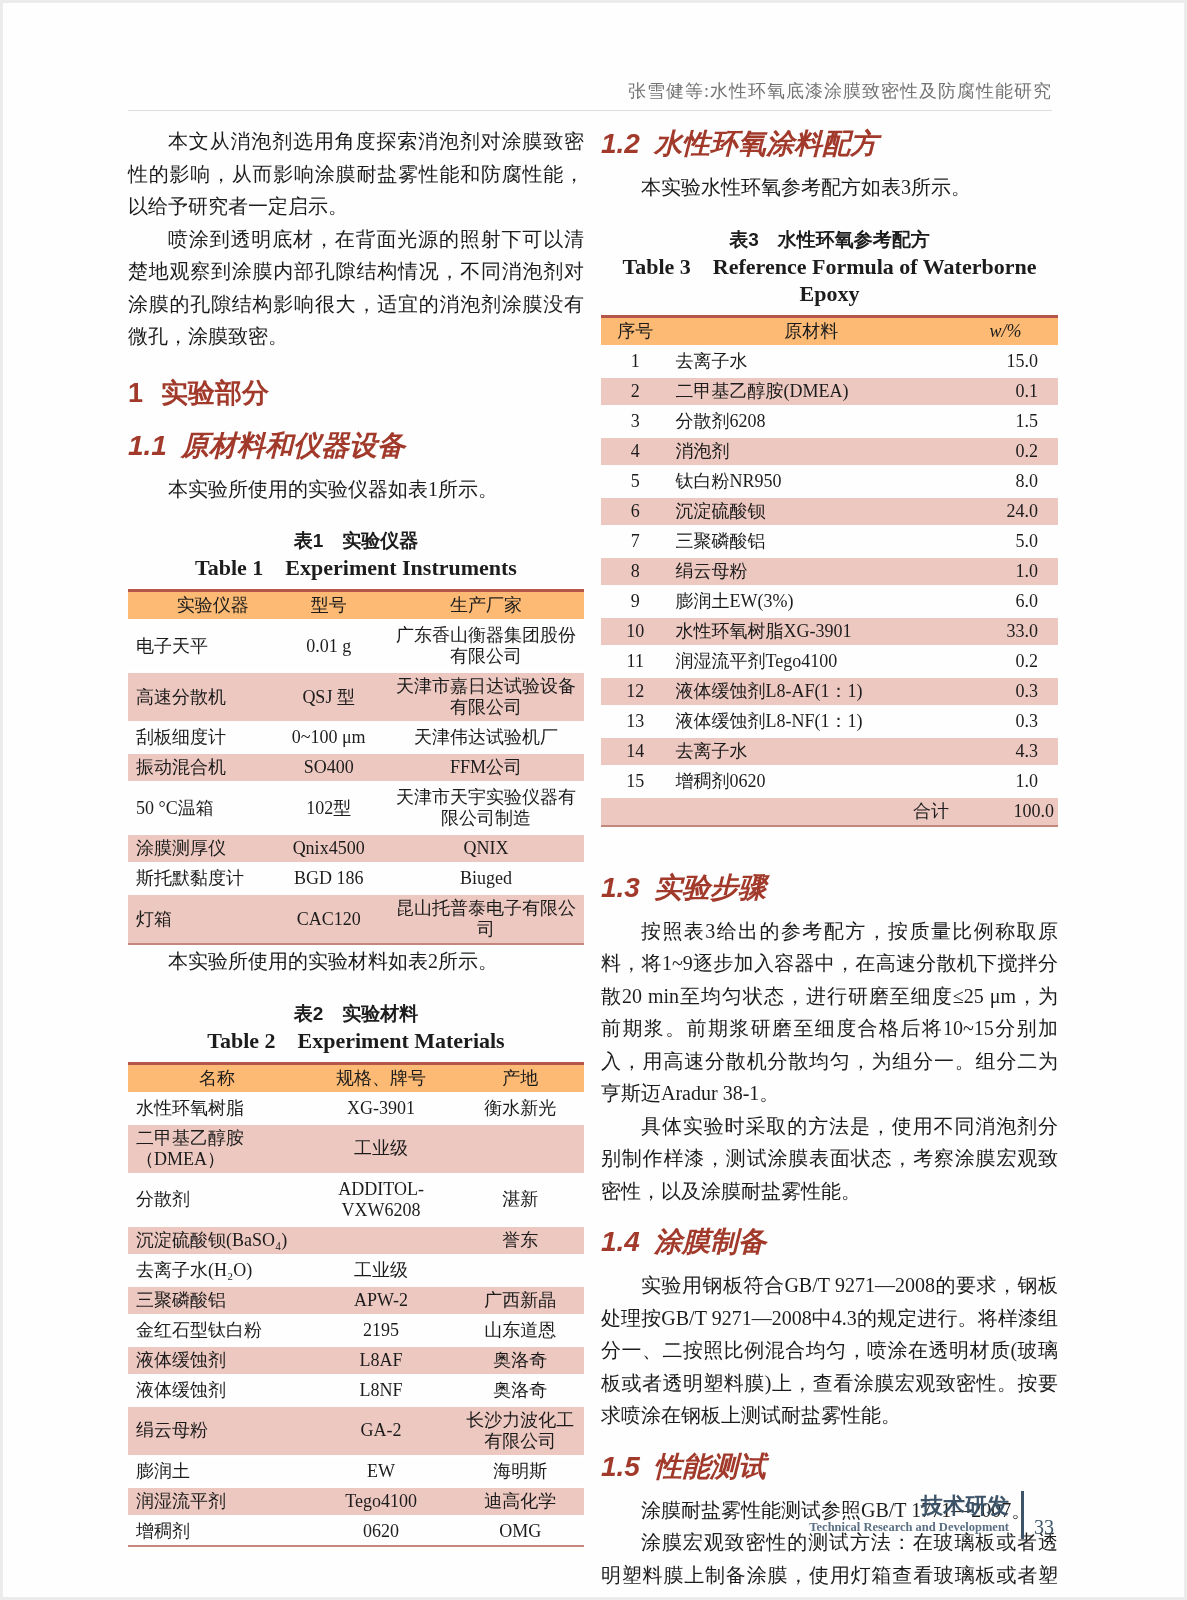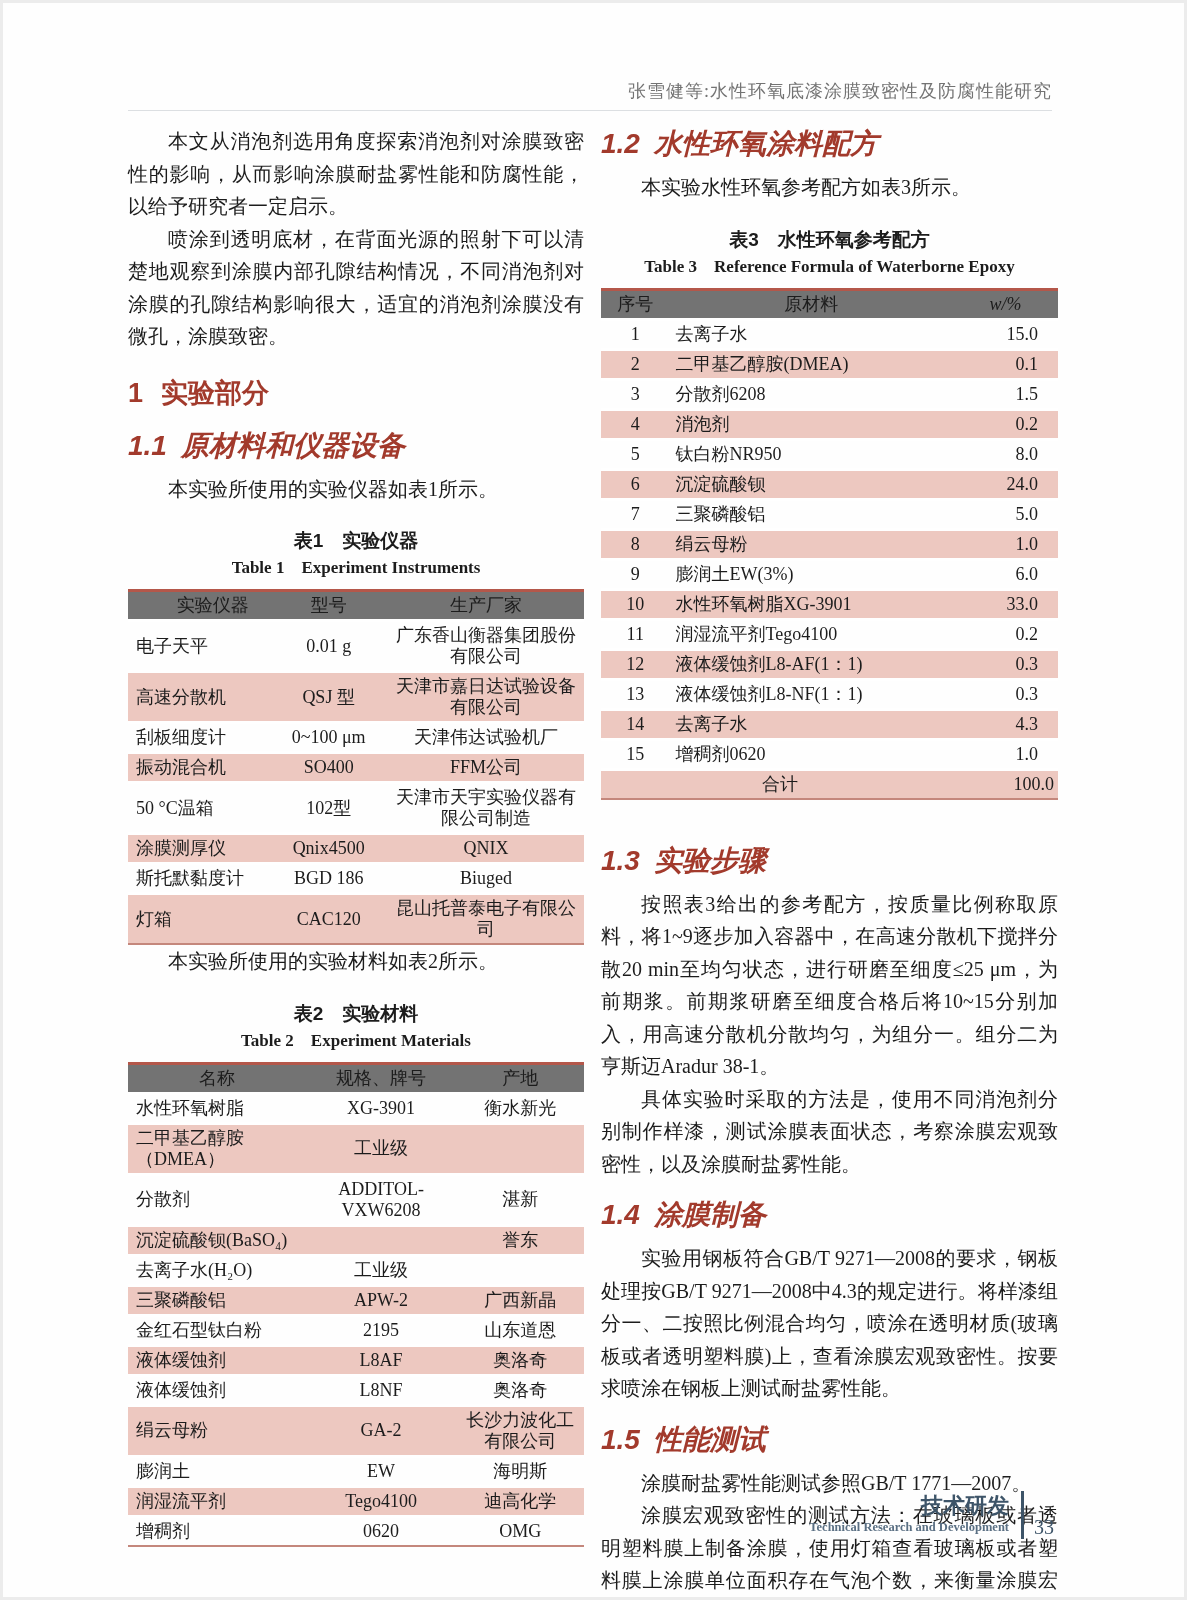--- a/index.html
+++ b/index.html
@@ -21,41 +21,41 @@
   p.body{font-size:20px;line-height:32.5px;text-align:justify;text-indent:2em;margin:0;}
   
   .h-sec{margin:22px 0 10px 0;color:#a23a2c;font-family:"Liberation Sans","DejaVu Sans",sans-serif;font-weight:bold;}
   .h1{font-size:27px;}
   .h2{font-size:28px;margin:16px 0 8px 0;font-style:italic;}
   .h-sec .num{margin-right:18px;}
   .h2 .num{margin-right:14px;}
   
   .cap{margin-top:22px;margin-bottom:8px;text-align:center;}
   .cap .zh{font-size:19px;font-weight:bold;font-family:"Liberation Sans","DejaVu Sans",sans-serif;line-height:27px;}
-  .cap .en{font-size:17px;font-weight:bold;line-height:27px;}
+  .cap .en{font-size:22px;font-weight:bold;line-height:27px;}
   
   table.paper-table{
     width:100%;border-collapse:collapse;font-size:18px;line-height:21px;
     border-top:3px solid #b4574a;border-bottom:2px solid #c4877c;
   }
-  .paper-table th{background:#737373;font-weight:normal;}
+  .paper-table th{background:#fdba74;font-weight:normal;}
   .paper-table th,.paper-table td{padding:3px 4px;border-bottom:3px solid #ffffff;text-align:center;vertical-align:middle;}
   .paper-table tbody tr:nth-child(even) td{background:#edc8c0;}
   .paper-table tbody tr:last-child th,.paper-table tbody tr:last-child td{border-bottom:none;}
   .paper-table tr.total-row td{background:#edc8c0;}
   
   .t1 th:nth-child(1){width:31%;padding-left:32px;} .t1 th:nth-child(2){width:26%;} .t1 th:nth-child(3){width:43%;}
   .t1 td:first-child{text-align:left;padding-left:8px;}
   .t2 th:nth-child(1){width:39%;} .t2 th:nth-child(2){width:33%;} .t2 th:nth-child(3){width:28%;}
   .t2 td:first-child{text-align:left;padding-left:8px;}
   .t3 th:nth-child(1){width:15%;} .t3 th:nth-child(2){width:62%;} .t3 th:nth-child(3){width:23%;}
   .t3 th:nth-child(3){font-style:italic;}
   .t3 td:nth-child(2){text-align:left;padding-left:6px;}
   .t3 td:nth-child(3){text-align:right;padding-right:20px;}
-  .t3 td.total-label{text-align:center;padding-left:10px;}
+  .t3 td.total-label{text-align:right;padding-left:10px;}
   .t3 td.total-value{text-align:right;padding-right:4px;}
   .mt28{margin-top:28px;}
   .tbl-gap{margin-bottom:42px;}
   
   .footer{position:absolute;right:130px;bottom:58px;display:flex;align-items:center;}
   .footer .labels{text-align:right;}
   .footer .zh{font-size:22px;font-weight:bold;color:#3d5468;font-family:"Liberation Sans","DejaVu Sans",sans-serif;line-height:24px;}
   .footer .en{font-size:12.5px;color:#5a6f83;font-weight:bold;line-height:18px;}
   .footer .bar{width:3px;height:48px;background:#3d5468;margin:0 10px 0 12px;}
   .footer .pageno{font-size:20px;color:#3d5468;align-self:flex-end;}

